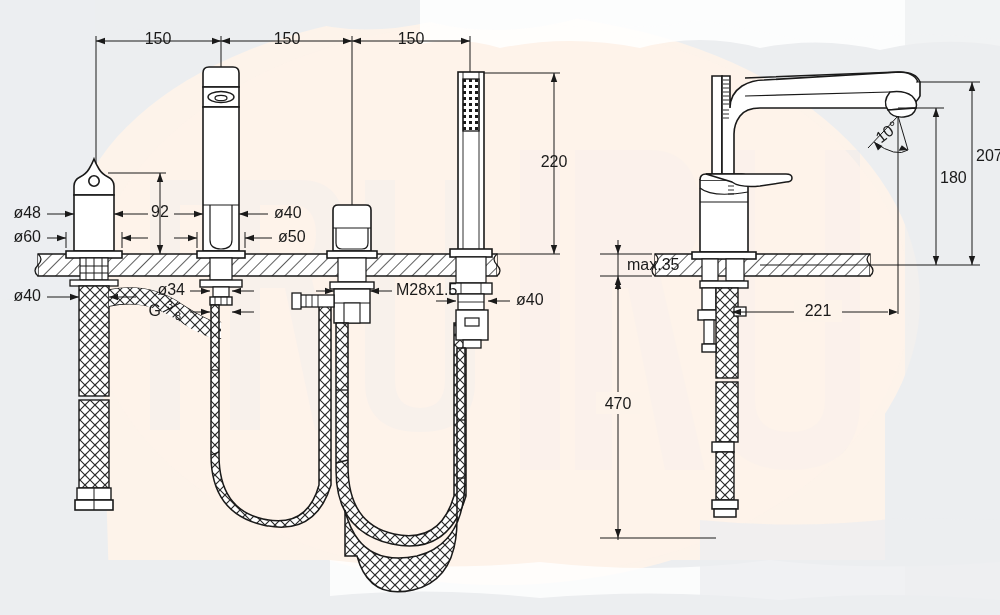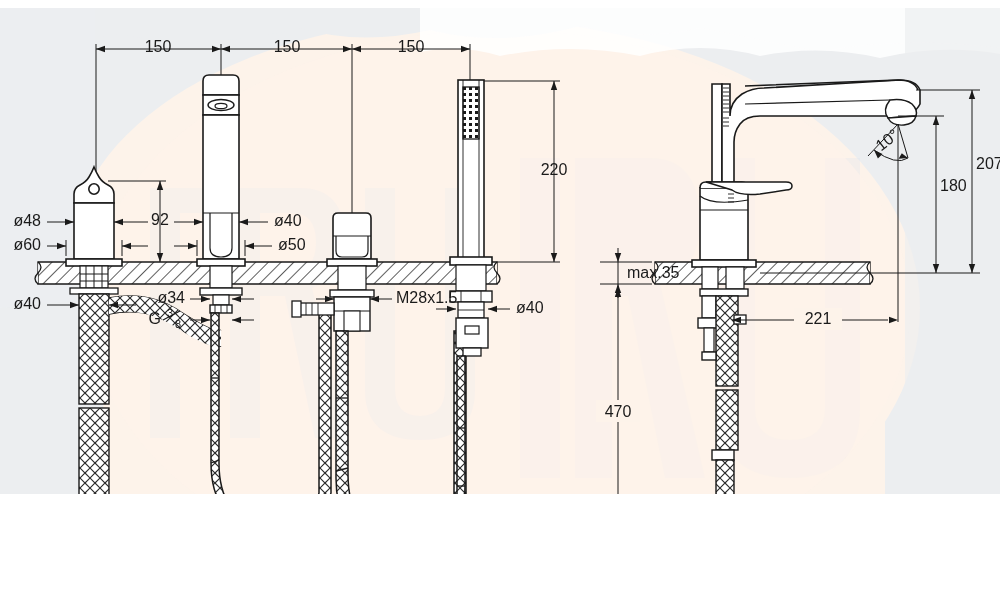--- a/index.html
+++ b/index.html
@@ -3,25 +3,24 @@
 <meta charset="utf-8">
 <style>
   html, body {
     margin: 0;
     padding: 0;
     background: #ffffff;
   }
   #sheet {
     position: relative;
     width: 1000px;
-    height: 486px;
+    height: 615px;
     overflow: hidden;
     background: #ef4444;
     font-family: "Liberation Sans", sans-serif;
-    margin-top: 8px;
   }
   #sheet svg {
     position: absolute;
     left: 0;
     top: 0;
   }
   .dim-label {
     font-family: "Liberation Sans", sans-serif;
     font-size: 16px;
     fill: #1a1a1a;

